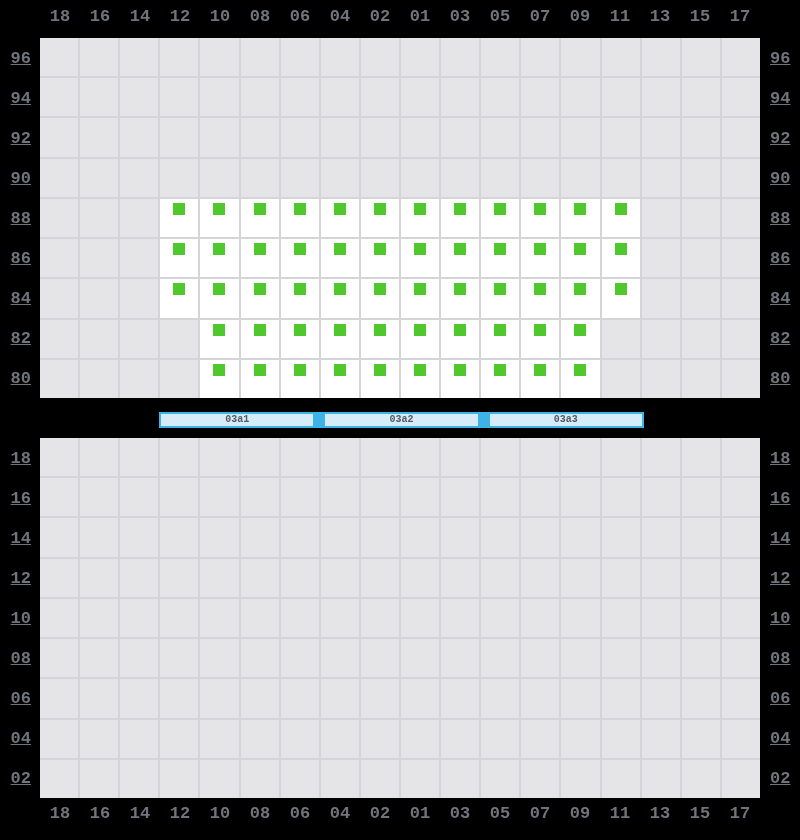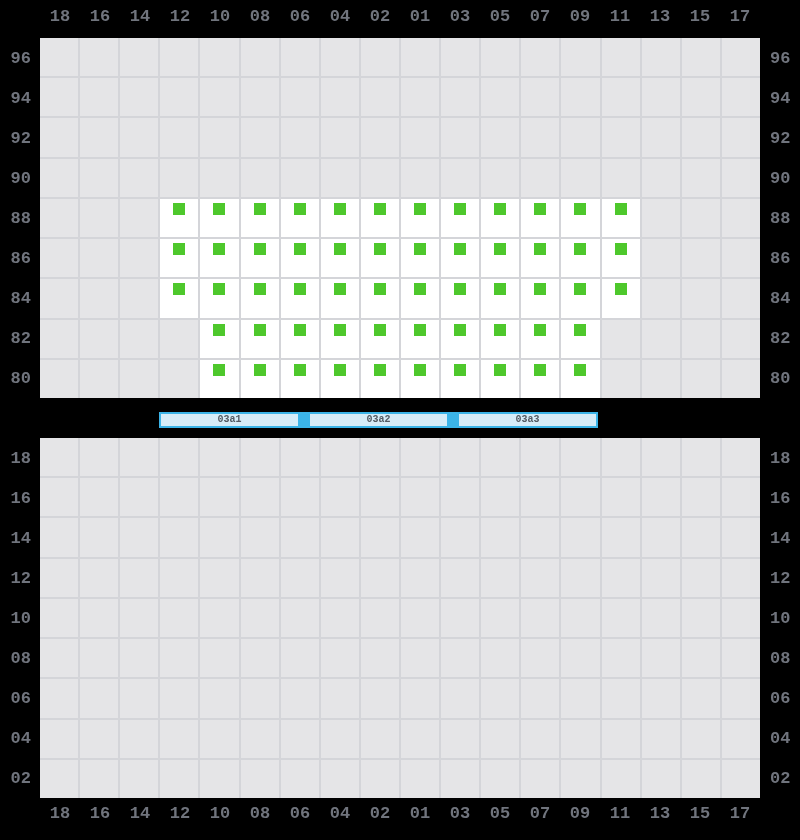--- a/index.html
+++ b/index.html
@@ -44,33 +44,33 @@
     background: var(--marker);
   }
 
   
   .row-labels {
     position: absolute; width: 36px; height: 360px;
     display: grid; grid-template-rows: repeat(9, 1fr);
   }
   .row-labels span {
     display: flex; align-items: center;
-    font-size: 17px; font-weight: 700; color: var(--label);
+    font-size: 17px; font-weight: 700; color: var(--label); text-decoration: underline;
   }
   .row-labels.left  { left: 0; }
   .row-labels.left span  { justify-content: flex-end; padding-right: 5px; }
   .row-labels.right { left: 764px; }
   .row-labels.right span { justify-content: flex-start; padding-left: 6px; }
   #upper-left-rows, #upper-right-rows { top: 38px; }
   #lower-left-rows, #lower-right-rows { top: 438px; }
 
   
   #section-bar {
     position: absolute; left: 159px; top: 412px;
-    width: 439px; height: 16px;
+    width: 485px; height: 16px;
     background: var(--stage-border);
     border: 2px solid var(--stage-border);
     display: flex;
   }
   .segment {
     flex: 1;
     background: var(--stage-fill);
     display: flex; align-items: center; justify-content: center;
     font-size: 10px; font-weight: 700; color: var(--stage-text);
     line-height: 1;

